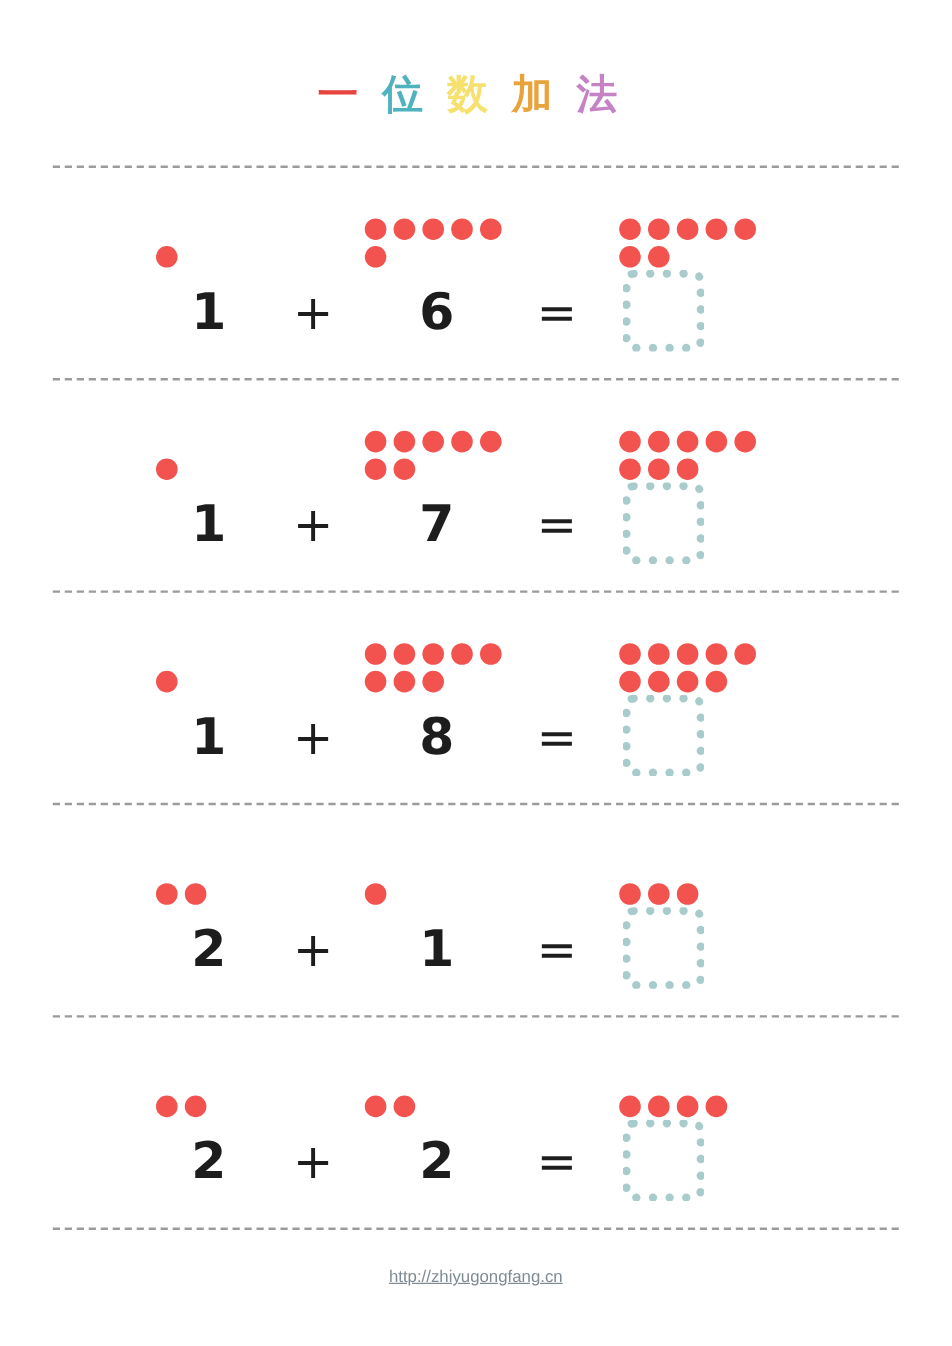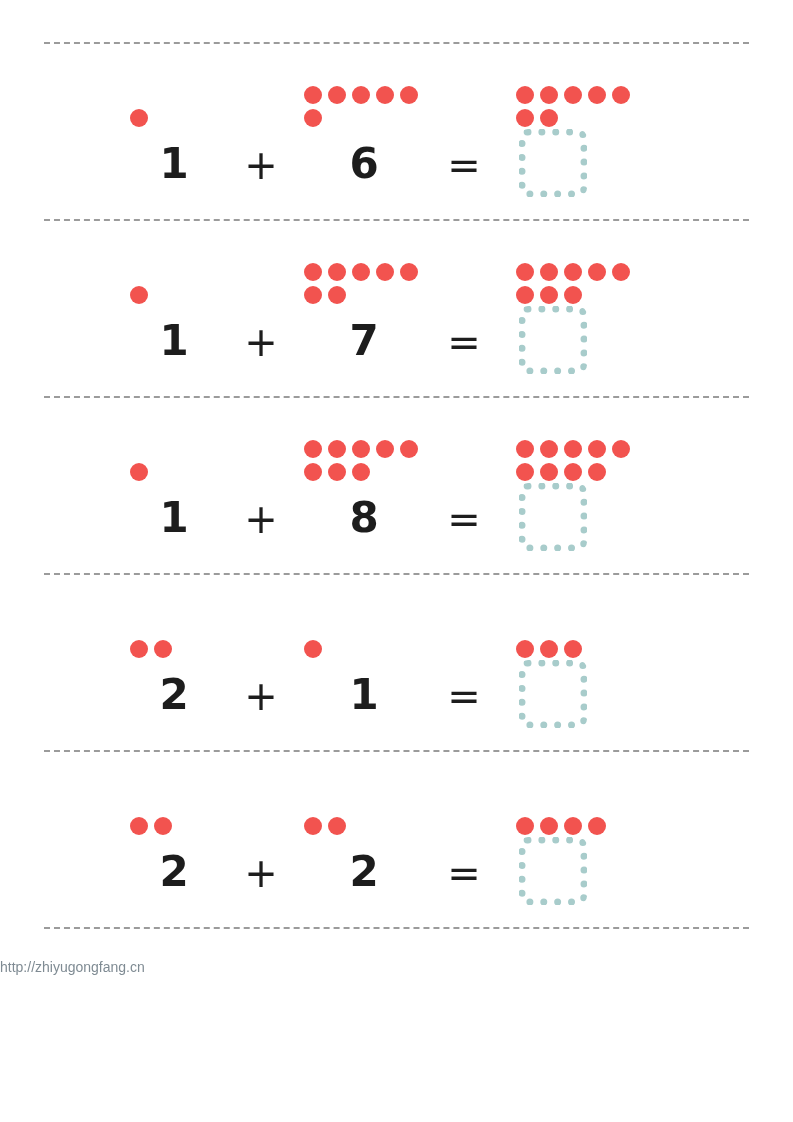--- a/index.html
+++ b/index.html
@@ -112,32 +112,34 @@
     bottom: 22px;
     left: 475px;
     width: 68px;
     height: 68px;
     border: 7px dotted #a8cccb;
     border-radius: 9px;
   }
 
   
   .footer {
-    text-align: left;
+    text-align: center;
     margin-top: 30px;
     font-size: 14px;
     color: #7f8b93;
     font-family: "Liberation Sans", sans-serif;
+    text-decoration: underline;
   }
 </style>
 </head>
 <body>
 
 <div class="page">
 
+  <div class="title" id="title-row"><span style="color: rgb(232, 68, 63);">一</span><span style="color: rgb(79, 179, 191);">位</span><span style="color: rgb(246, 224, 110);">数</span><span style="color: rgb(232, 163, 61);">加</span><span style="color: rgb(197, 131, 198);">法</span></div>
 
   <div class="divider first"></div>
 
   <div id="rows-container">
       <div class="row">
         <div class="row-inner">
           <div class="dots dots-left">
             <span class="dot" style="background: rgb(242, 83, 79);"></span>
           </div>
           <div class="dots dots-right">

